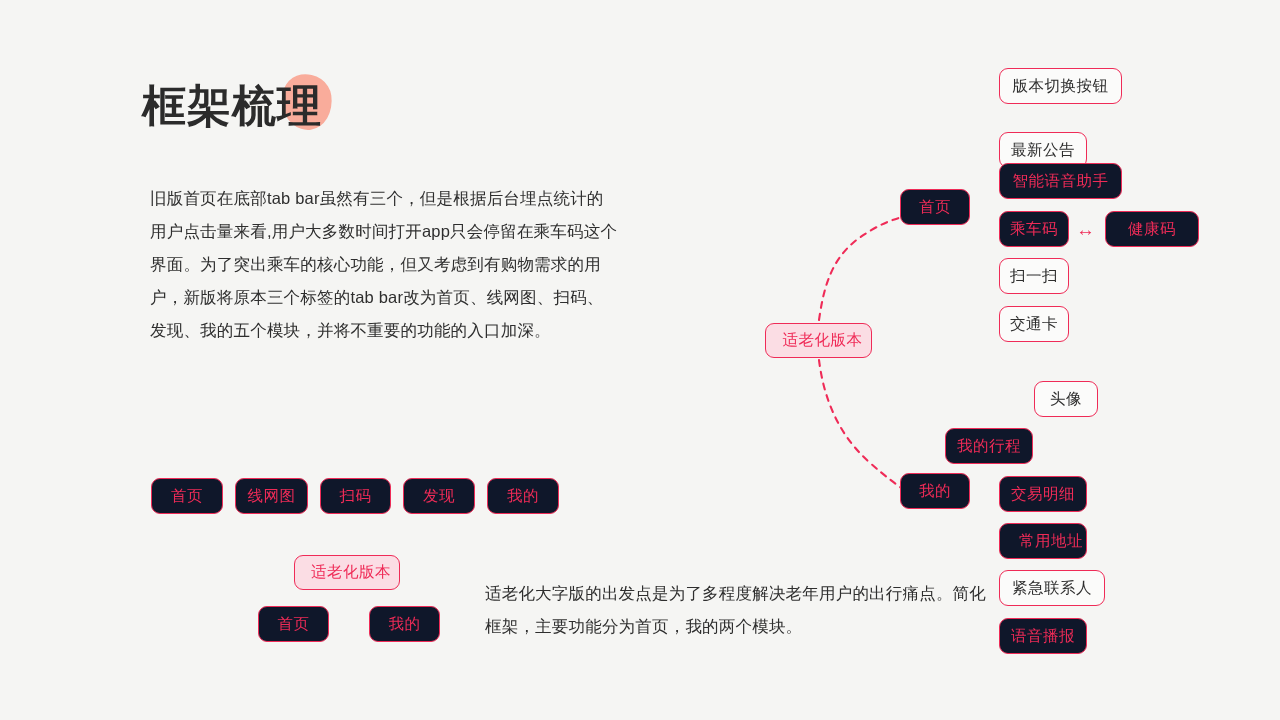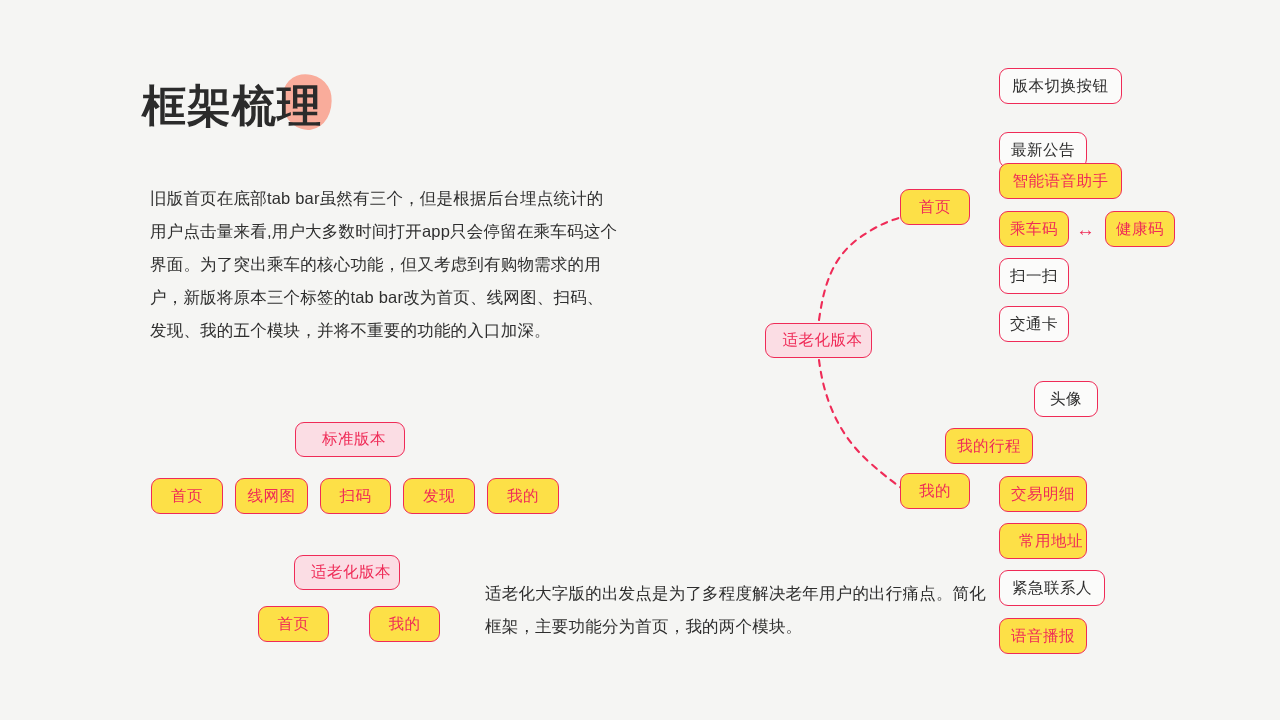--- a/index.html
+++ b/index.html
@@ -77,21 +77,21 @@
   .chip {
     position: absolute;
     box-sizing: border-box;
     display: flex;
     align-items: center;
     justify-content: center;
     border: 1.6px solid #ef2b57;
     border-radius: 9px;
     font-size: 15.5px;
     color: #ef2b57;
-    background: #fde047;
+    background: #0f172a;
     white-space: nowrap;
     padding: 0 12px;
     height: 36px;
     letter-spacing: 0.5px;
   }
   .chip.filled {
     background: #fbdde4;
     padding-left: 20px;
   }
   .chip.plain {
@@ -129,21 +129,20 @@
 
   <div class="title-wrap">
     <div class="title-blob"></div>
     <div class="title-text">框架梳理</div>
   </div>
 
   <div class="para para-left">旧版首页在底部tab bar虽然有三个，但是根据后台埋点统计的用户点击量来看,用户大多数时间打开app只会停留在乘车码这个界面。为了突出乘车的核心功能，但又考虑到有购物需求的用户，新版将原本三个标签的tab bar改为首页、线网图、扫码、发现、我的五个模块，并将不重要的功能的入口加深。</div>
 
   <div class="para para-right">适老化大字版的出发点是为了多程度解决老年用户的出行痛点。简化框架，主要功能分为首页，我的两个模块。</div>
 
-  <div class="chip filled" style="left:271px; top:422px; width:110px; height:35px;">标准版本</div>
 
   <div class="chip" style="left:127px; top:478px; width:72px;">首页</div>
   <div class="chip" style="left:211px; top:478px; width:73px;">线网图</div>
   <div class="chip" style="left:296px; top:478px; width:71px;">扫码</div>
   <div class="chip" style="left:379px; top:478px; width:72px;">发现</div>
   <div class="chip" style="left:463px; top:478px; width:72px;">我的</div>
 
   <div class="chip filled" style="left:270px; top:555px; width:106px; height:35px;">适老化版本</div>
 
   <div class="chip" style="left:234px; top:606px; width:71px;">首页</div>
@@ -151,21 +150,21 @@
 
   <div class="chip filled" style="left:741px; top:323px; width:107px; height:35px;">适老化版本</div>
 
   <div class="chip" style="left:876px; top:189px; width:70px;">首页</div>
 
   <div class="chip plain" style="left:975px; top:68px; width:123px;">版本切换按钮</div>
   <div class="chip plain" style="left:975px; top:132px; width:88px;">最新公告</div>
   <div class="chip" style="left:975px; top:163px; width:123px;">智能语音助手</div>
   <div class="chip" style="left:975px; top:211px; width:70px;">乘车码</div>
   <div class="arrow-sym" style="left:1052px; top:220px;">↔</div>
-  <div class="chip" style="left:1081px; top:211px; width:70px;">健康码</div>
+  <div class="chip" style="left:1081px; top:211px; width:94px;">健康码</div>
   <div class="chip plain" style="left:975px; top:258px; width:70px;">扫一扫</div>
   <div class="chip plain" style="left:975px; top:306px; width:70px;">交通卡</div>
 
   <div class="chip" style="left:876px; top:473px; width:70px;">我的</div>
 
   <div class="chip plain" style="left:1010px; top:381px; width:64px;">头像</div>
   <div class="chip" style="left:921px; top:428px; width:88px;">我的行程</div>
   <div class="chip" style="left:975px; top:476px; width:88px;">交易明细</div>
   <div class="chip" style="left:975px; top:523px; width:88px;padding-left:28px;">常用地址</div>
   <div class="chip plain" style="left:975px; top:570px; width:106px;">紧急联系人</div>

